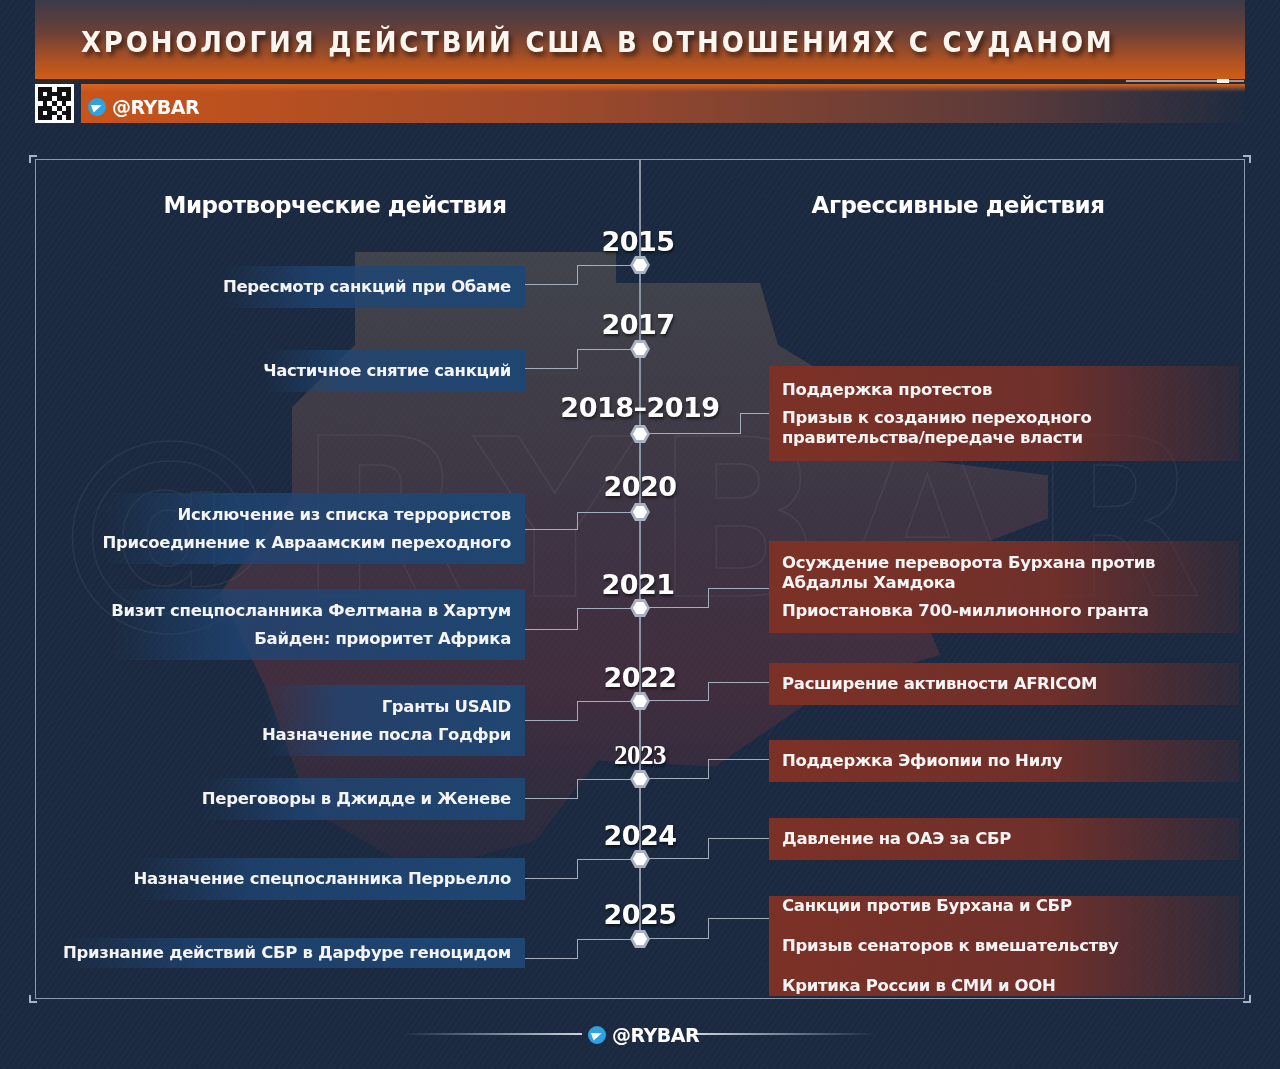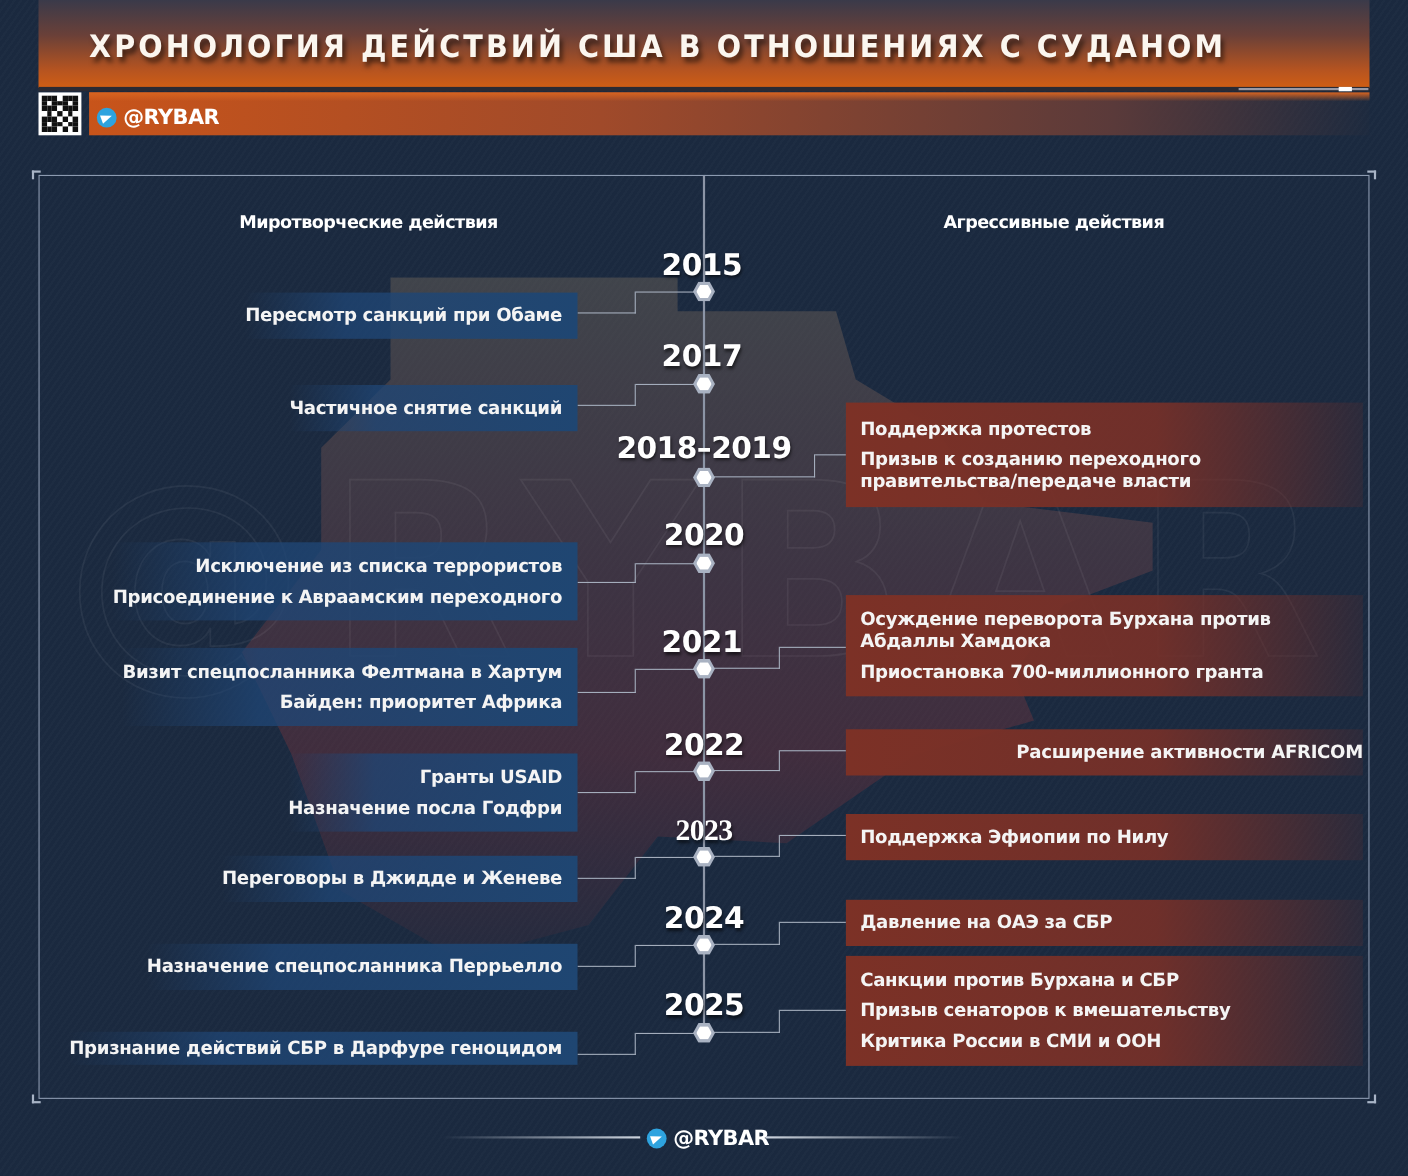--- a/index.html
+++ b/index.html
@@ -74,21 +74,21 @@
     background: linear-gradient(180deg, rgba(95,90,85,0.55) 0%, rgba(90,60,70,0.55) 45%, rgba(110,50,60,0.45) 70%, rgba(60,45,60,0.3) 100%);
     clip-path: polygon(15% 0%, 44% 0%, 44% 5%, 60% 5%, 62% 15%, 70% 22%, 75% 33%, 92% 36%, 92% 43%, 83% 48%, 78% 58%, 80% 65%, 68% 70%, 55% 83%, 42% 82%, 35% 95%, 22% 100%, 10% 90%, 5% 70%, 0% 55%, 8% 40%, 8% 25%, 15% 15%);
   }
   .watermark {
     position: absolute; left: 40px; top: 420px; width: 1200px; height: 200px;
     font-family: "DejaVu Sans", sans-serif; font-weight: bold; font-size: 220px; line-height: 200px;
     color: transparent; -webkit-text-stroke: 1.5px rgba(255,255,255,0.06); letter-spacing: 20px; text-align: center;
   }
 
   .col-heading {
-    position: absolute; top: 192px; font-family: "DejaVu Sans", sans-serif; font-weight: bold; font-size: 16px;
+    position: absolute; top: 192px; font-family: "DejaVu Sans", sans-serif; font-weight: bold; font-size: 23px;
     color: #fff; text-align: center; letter-spacing: -0.5px;
   }
   .col-heading.left { left: 135px; width: 400px; }
   .col-heading.right { left: 758px; width: 400px; }
 
   .spine {
     position: absolute; left: 639px; top: 160px; width: 2px; height: 780px; background: #8c95a6;
   }
 
   .year {
@@ -269,21 +269,21 @@
 <div class="year" style="left:640px; top:662px;">2022</div>
 <div class="connector" style="left:525px; top:701px; width:53px; height:20px; border-width:0 1.5px 1.5px 0;"></div>
 <div class="connector" style="left:578px; top:701px; width:55px; height:0; border-width:1.5px 0 0 0;"></div>
 <div class="connector" style="left:647px; top:682px; width:62px; height:19px; border-width:0 1.5px 1.5px 0;"></div>
 <div class="connector" style="left:709px; top:682px; width:60px; height:0; border-width:1.5px 0 0 0;"></div>
 <div class="node" style="left:640px; top:701px;"></div>
 <div class="box peace" style="top:685px; height:71px;">
   <span class="line">Гранты USAID</span>
   <span class="line">Назначение посла Годфри</span>
 </div>
-<div class="box aggr" style="top:663px; height:42px; width:470px;align-items:flex-end;">
+<div class="box aggr" style="top:663px; height:42px; width:470px;">
   <span class="line">Расширение активности AFRICOM</span>
 </div>
 
 <div class="year" style="left:640px; top:740px;font-family:Liberation Serif, serif;">2023</div>
 <div class="connector" style="left:525px; top:779px; width:53px; height:20px; border-width:0 1.5px 1.5px 0;"></div>
 <div class="connector" style="left:578px; top:779px; width:55px; height:0; border-width:1.5px 0 0 0;"></div>
 <div class="connector" style="left:647px; top:759px; width:62px; height:20px; border-width:0 1.5px 1.5px 0;"></div>
 <div class="connector" style="left:709px; top:759px; width:60px; height:0; border-width:1.5px 0 0 0;"></div>
 <div class="node" style="left:640px; top:779px;"></div>
 <div class="box peace" style="top:778px; height:42px;">
@@ -308,21 +308,21 @@
 
 <div class="year" style="left:640px; top:899px;">2025</div>
 <div class="connector" style="left:525px; top:939px; width:53px; height:20px; border-width:0 1.5px 1.5px 0;"></div>
 <div class="connector" style="left:578px; top:939px; width:55px; height:0; border-width:1.5px 0 0 0;"></div>
 <div class="connector" style="left:647px; top:918px; width:62px; height:21px; border-width:0 1.5px 1.5px 0;"></div>
 <div class="connector" style="left:709px; top:918px; width:60px; height:0; border-width:1.5px 0 0 0;"></div>
 <div class="node" style="left:640px; top:939px;"></div>
 <div class="box peace" style="top:938px; height:30px;">
   <span class="line">Признание действий СБР в Дарфуре геноцидом</span>
 </div>
-<div class="box aggr" style="top:869px; height:100px; width:470px; gap:8px;">
+<div class="box aggr" style="top:896px; height:100px; width:470px; gap:8px;justify-content:space-between;">
   <span class="line">Санкции против Бурхана и СБР</span>
   <span class="line">Призыв сенаторов к вмешательству</span>
   <span class="line">Критика России в СМИ и ООН</span>
 </div>
 
 <div class="footer-line l"></div>
 <div class="footer-line r"></div>
 <div class="brand brand-bottom">
   <span class="tg-icon"></span>
   <span class="brand-text">@RYBAR</span>

